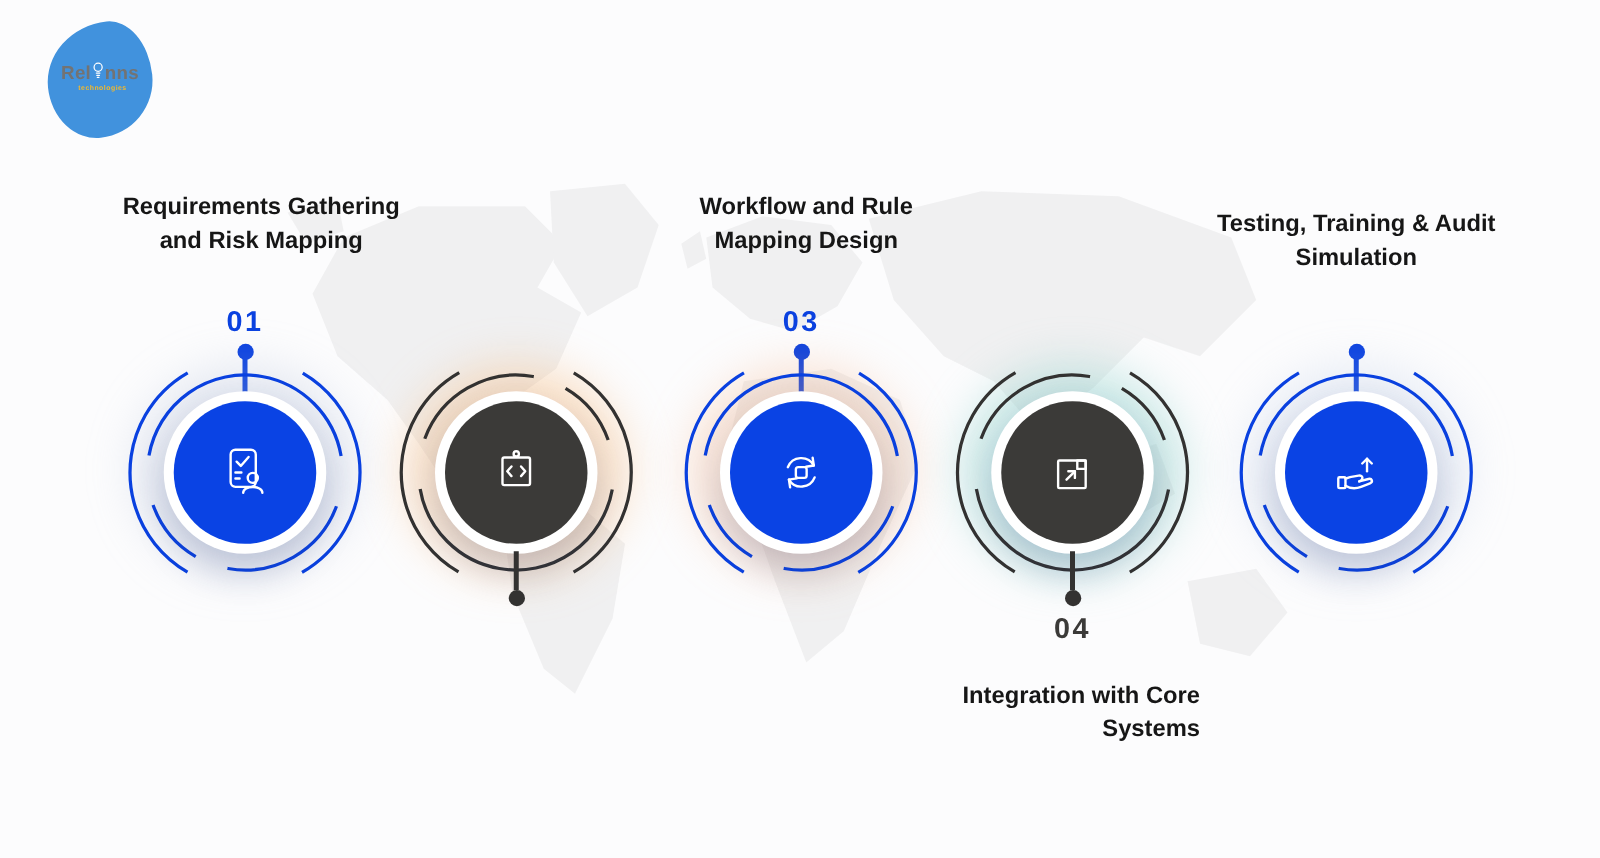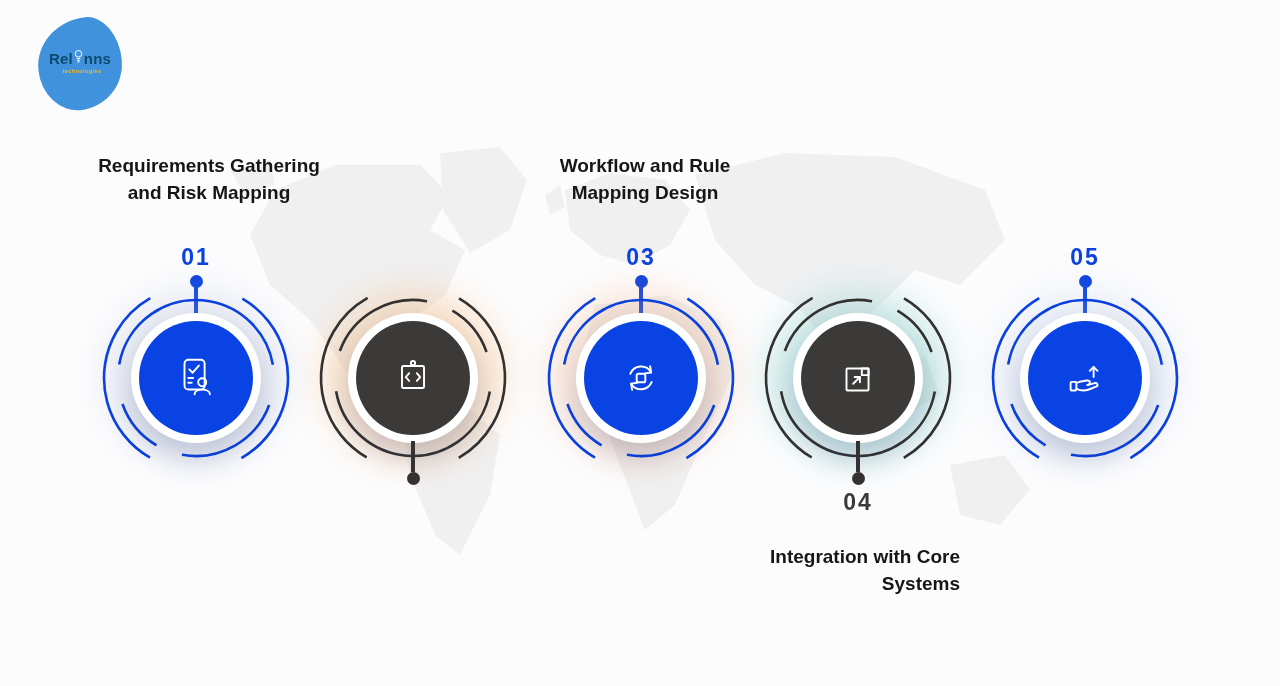--- a/index.html
+++ b/index.html
@@ -13,21 +13,21 @@
   .map path{fill:#e9e9ea;}
   
   .logo{position:absolute;left:38px;top:18px;width:84px;height:92px;}
   .logo-blob{
     position:absolute;inset:0;background:#4192dd;
     border-radius:62% 38% 55% 45% / 52% 50% 50% 48%;
     transform:rotate(-6deg);
   }
   .logo-text{
     position:absolute;left:6px;top:32px;width:72px;text-align:center;
-    color:#0c4a6e;font-weight:700;font-size:15px;letter-spacing:.2px;
+    color:#737373;font-weight:700;font-size:15px;letter-spacing:.2px;
     display:flex;align-items:center;justify-content:center;gap:1px;
   }
   .logo-sub{
     position:absolute;left:14px;top:50px;width:60px;text-align:center;
     color:#f5b92a;font-size:5.5px;letter-spacing:.4px;font-weight:700;
   }
   .bulb{width:9px;height:15px;margin-top:-4px;}
   
   .step{position:absolute;top:140px;width:220px;height:486px;}
   .label{
@@ -189,21 +189,21 @@
       <polyline points="20.5,23 26,23 26,28.5"></polyline>
     </svg>
   </div>
   <div class="stem"></div>
   <div class="dot"></div>
   <div class="num">04</div>
   <div class="label">Integration with Core Systems</div>
 </div>
 
 <div class="step top blue s5">
-  <div class="num">05</div>
+  <div class="label">Testing, Training &amp; Audit Simulation</div>
   <div class="dot"></div>
   <div class="stem"></div>
   <div class="glow"></div>
   <svg class="arcs" width="210" height="210">
     <circle cx="105" cy="105" r="78" stroke-dasharray="217.8 40.8 108.9 27.2 54.5 40.8" transform="rotate(-170 105 105)"></circle>
     <circle cx="105" cy="105" r="92" stroke-dasharray="192.7 96.3 192.7 96.3" transform="rotate(120 105 105)"></circle>
   </svg>
   <div class="disc"></div>
   <div class="bubble">
     <svg class="icon" viewBox="0 0 48 48">

